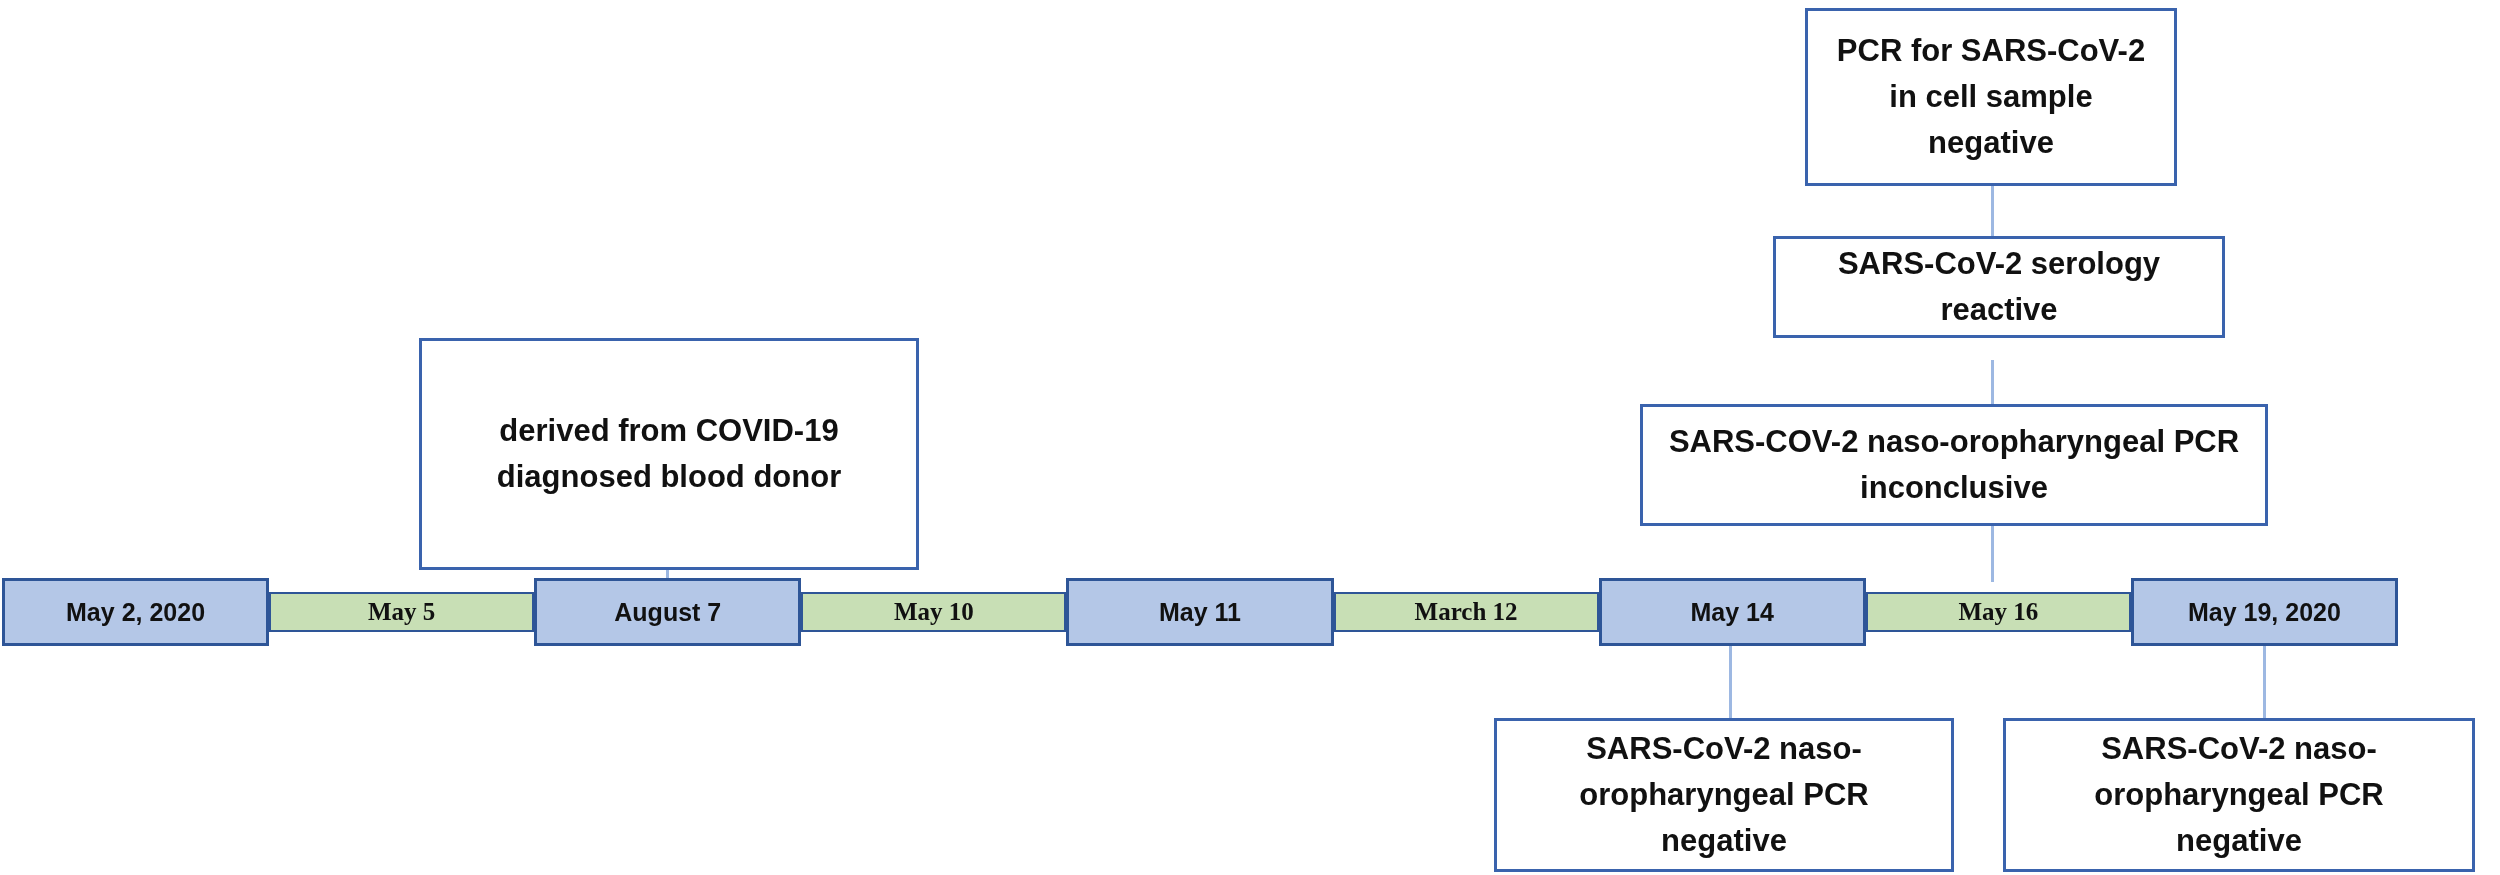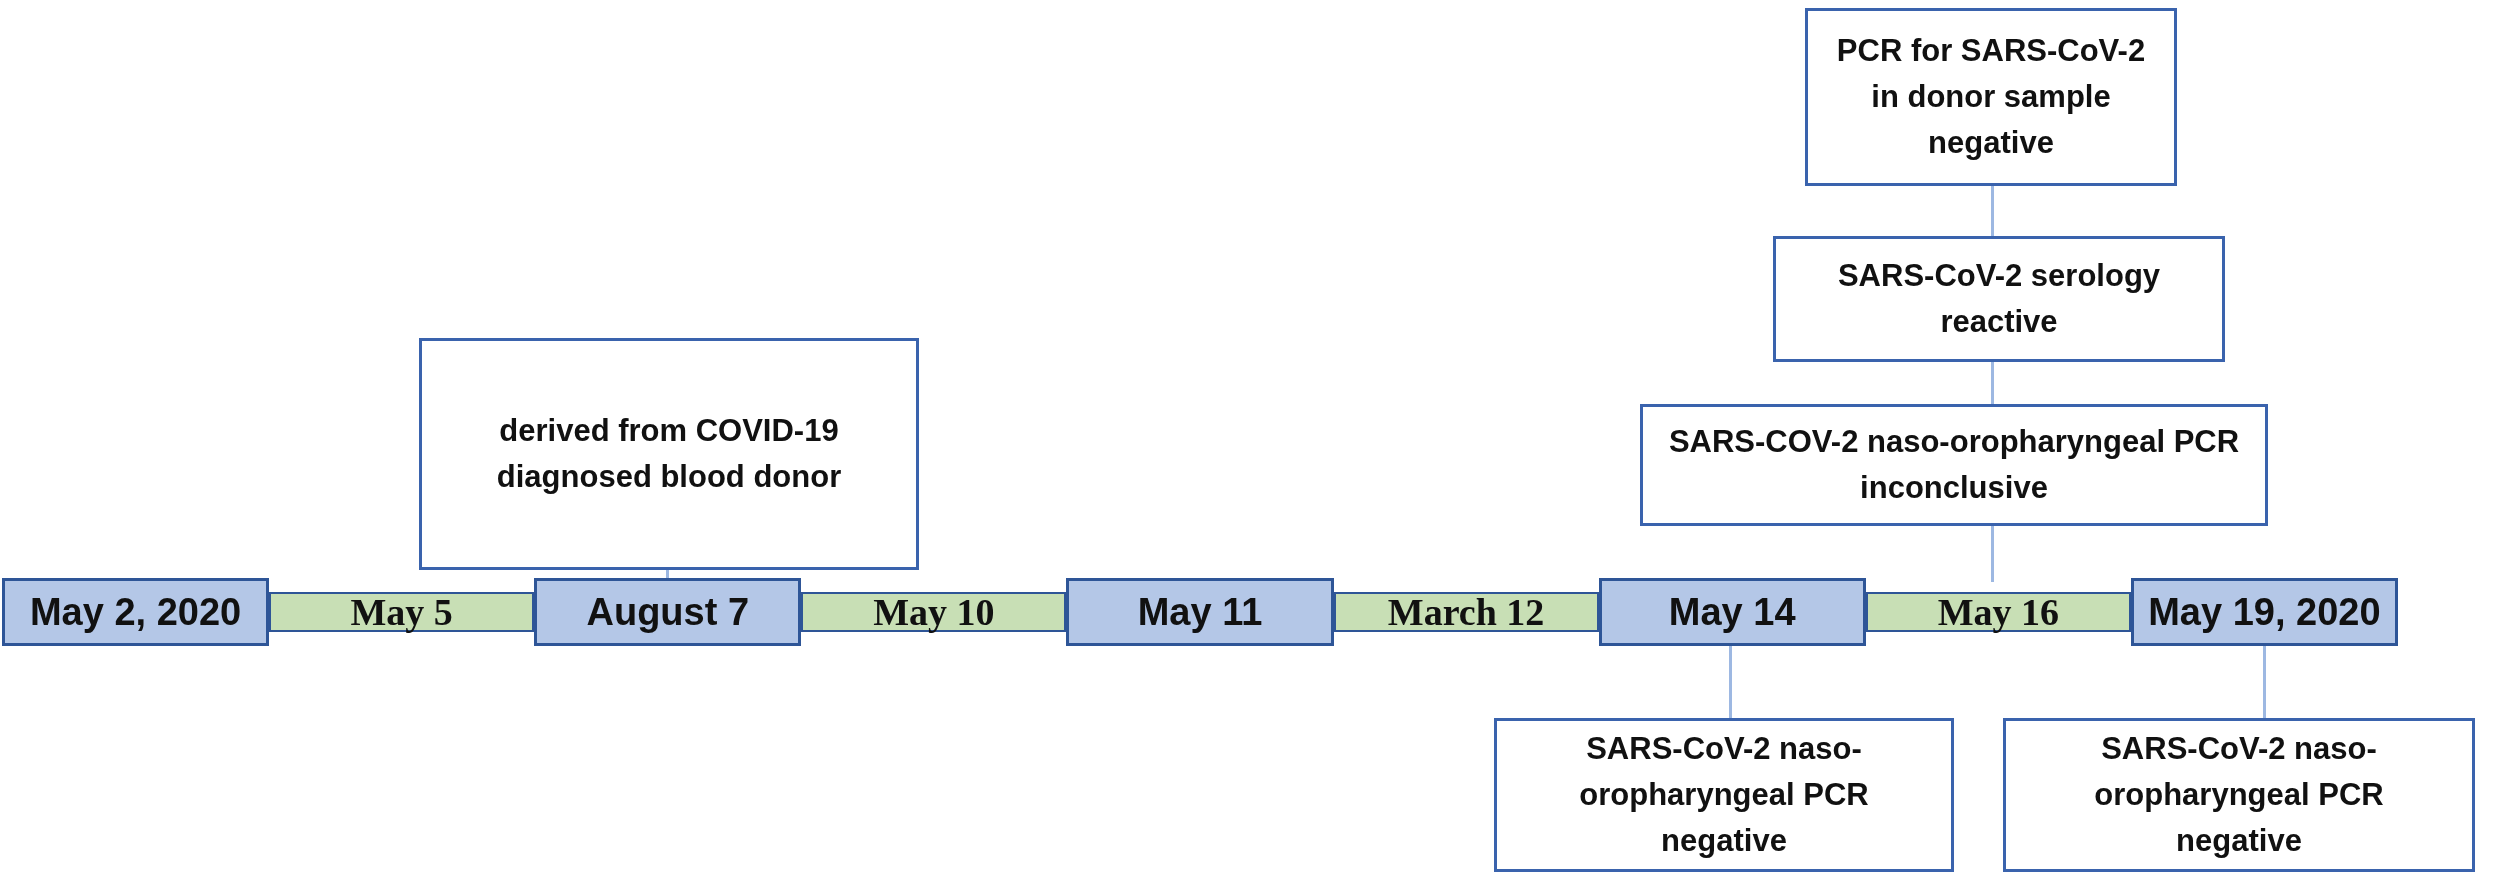--- a/index.html
+++ b/index.html
@@ -39,21 +39,21 @@
     background: var(--blue-fill, #b4c7e7);
     border: 3px solid var(--segment-border, #2e5597);
   }
   .seg.green {
     height: 40px;
     background: var(--green-fill, #c8dfb5);
     border: 2px solid var(--segment-border, #2e5597);
     font-family: Liberation Serif, serif;
   }
   .seg-label {
-    font-size: 38px;
+    font-size: 25px;
     font-weight: bold;
     color: #111111;
     white-space: nowrap;
   }
 
   
   .abox {
     position: absolute;
     box-sizing: border-box;
     background: #ffffff;
@@ -69,21 +69,21 @@
     display: block;
     font-size: 31px;
     line-height: 46px;
     font-weight: bold;
     color: #111111;
     white-space: nowrap;
   }
 
   #box-transfusion   { left: 419px;  top: 338px; width: 500px; height: 232px; }
   #box-pcr-blood     { left: 1805px; top: 8px;   width: 372px; height: 178px; }
-  #box-serology      { left: 1773px; top: 236px; width: 452px; height: 126px; }
+  #box-serology      { left: 1773px; top: 236px; width: 452px; height: 102px; }
   #box-inconclusive  { left: 1640px; top: 404px; width: 628px; height: 122px; }
   #box-naso14        { left: 1494px; top: 718px; width: 460px; height: 154px; }
   #box-naso19        { left: 2003px; top: 718px; width: 472px; height: 154px; }
 
   
   .conn {
     position: absolute;
     width: 3px;
     background: var(--connector, #9db8e2);
     z-index: 0;
@@ -100,21 +100,21 @@
 
 <div id="canvas">
 
   <div class="abox" id="box-transfusion">
     <span class="line">derived from COVID-19</span>
     <span class="line">diagnosed blood donor</span>
   </div>
 
   <div class="abox" id="box-pcr-blood">
     <span class="line">PCR for SARS-CoV-2</span>
-    <span class="line">in donor sample</span>
+    <span class="line">in cell sample</span>
     <span class="line">negative</span>
   </div>
 
   <div class="abox" id="box-serology">
     <span class="line">SARS-CoV-2 serology</span>
     <span class="line">reactive</span>
   </div>
 
   <div class="abox" id="box-inconclusive">
     <span class="line">SARS-COV-2 naso-oropharyngeal PCR</span>

